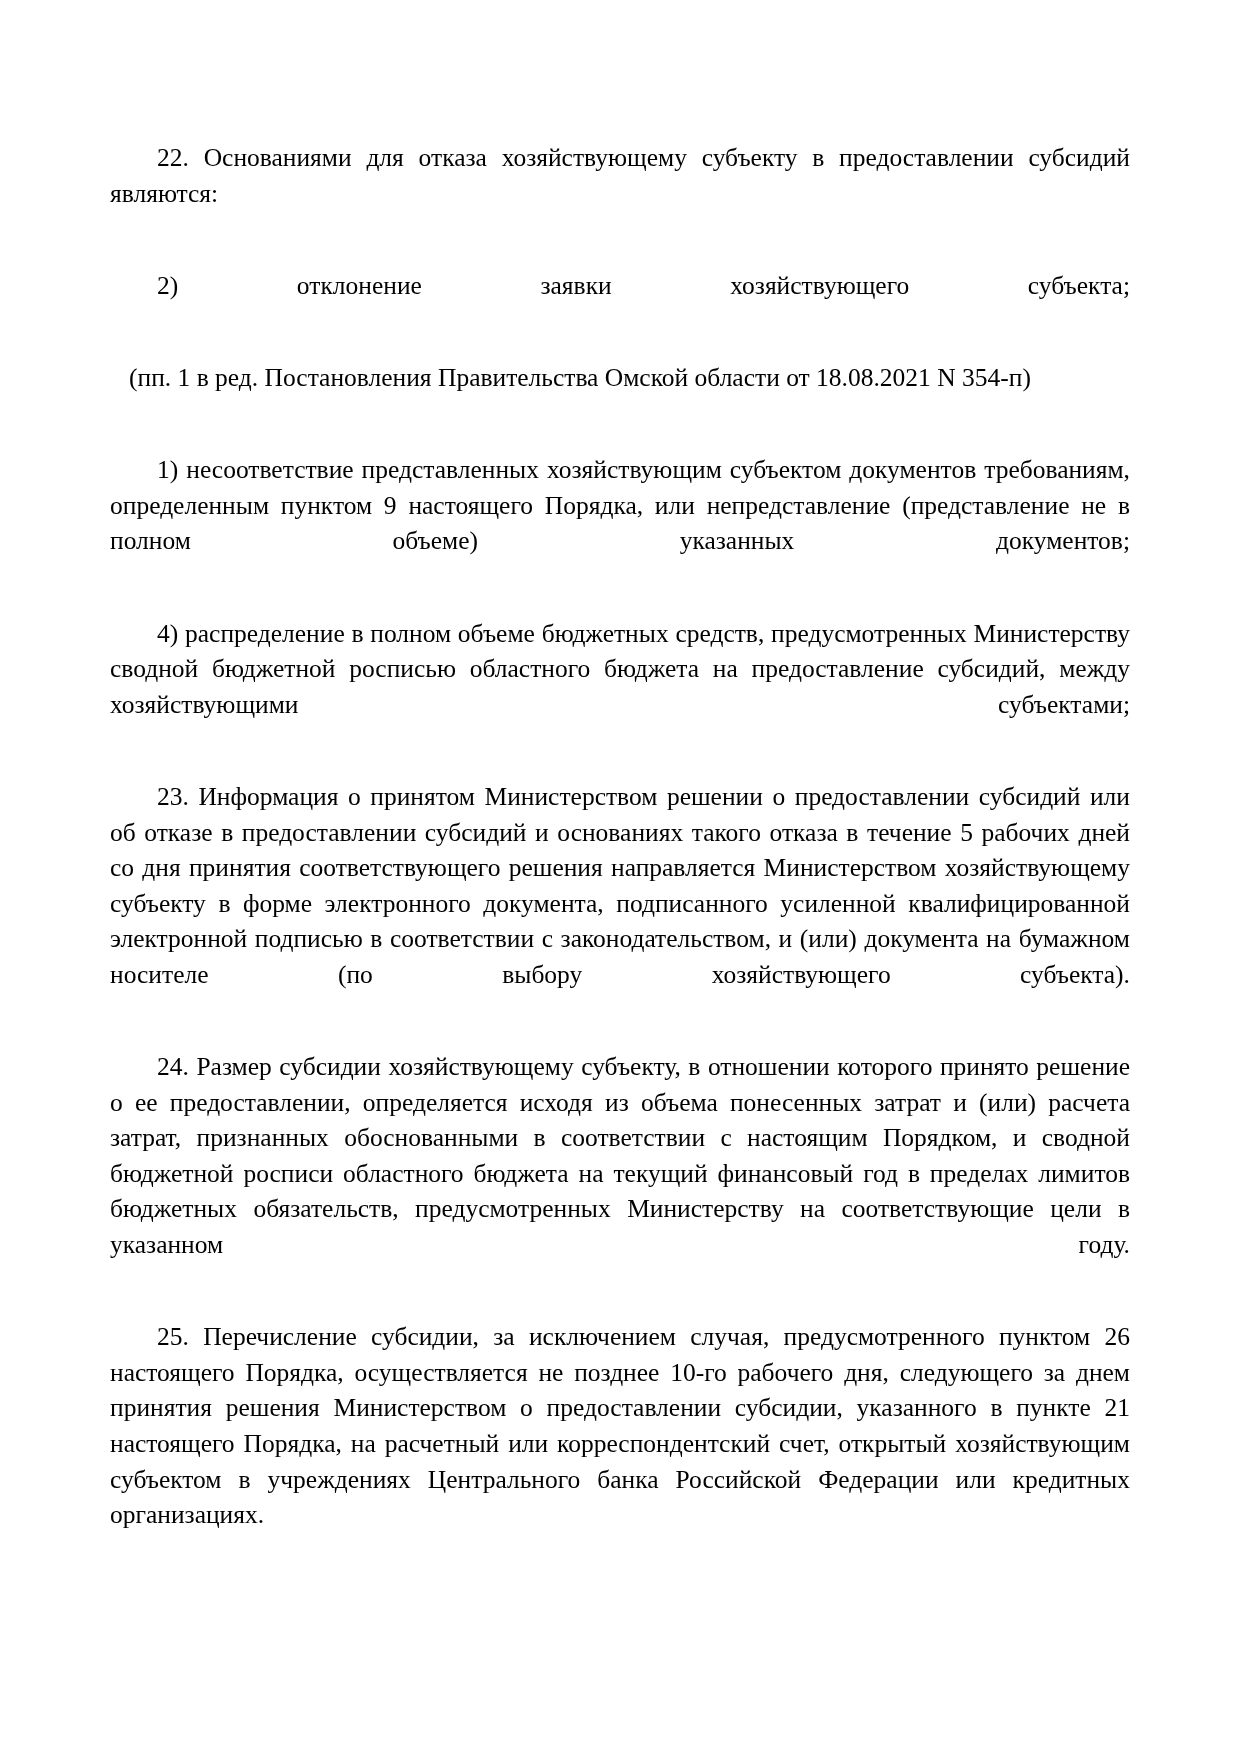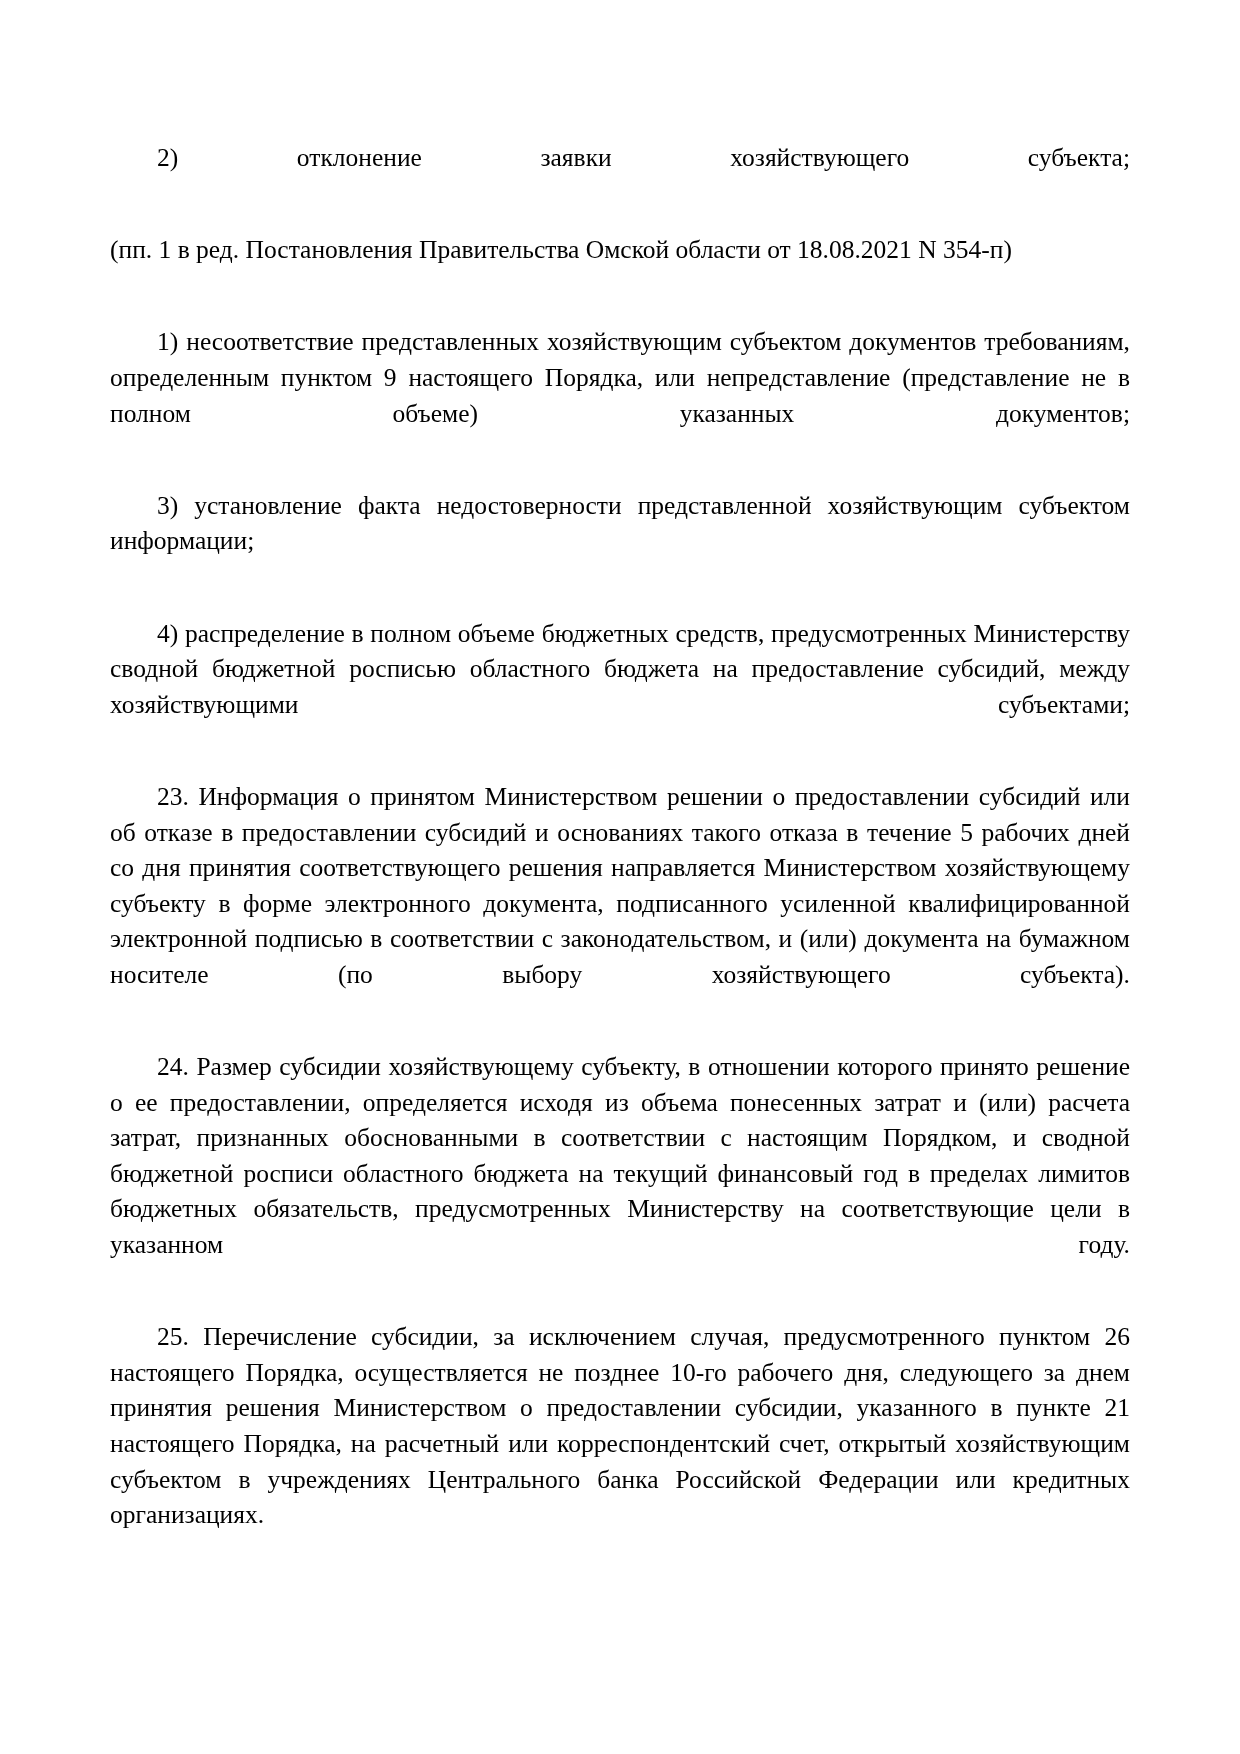--- a/index.html
+++ b/index.html
@@ -40,43 +40,44 @@
   
   p.para + p.para {
     margin-top: 21px;
   }
 
   
   p.para.tight {
     margin-top: 0;
     text-indent: 0;
     text-align: left;
+    margin-left: 19px;
   }
 
   
   p.para::after {
     content: "";
     display: inline-block;
     width: 100%;
   }
 </style>
 </head>
 <body>
 
 <div class="page">
   <div class="doc-body">
 
+    <p class="para">22. Основаниями для отказа хозяйствующему субъекту в предоставлении субсидий являются:</p>
 
     <p class="para">2) отклонение заявки хозяйствующего субъекта;</p>
 
     <p class="para tight">(пп. 1 в ред. Постановления Правительства Омской области от 18.08.2021 N 354-п)</p>
 
     <p class="para">1) несоответствие представленных хозяйствующим субъектом документов требованиям, определенным пунктом 9 настоящего Порядка, или непредставление (представление не в полном объеме) указанных документов;</p>
 
-    <p class="para">3) установление факта недостоверности представленной хозяйствующим субъектом информации;</p>
 
     <p class="para">4) распределение в полном объеме бюджетных средств, предусмотренных Министерству сводной бюджетной росписью областного бюджета на предоставление субсидий, между хозяйствующими субъектами;</p>
 
 
     <p class="para">23. Информация о принятом Министерством решении о предоставлении субсидий или об отказе в предоставлении субсидий и основаниях такого отказа в течение 5 рабочих дней со дня принятия соответствующего решения направляется Министерством хозяйствующему субъекту в форме электронного документа, подписанного усиленной квалифицированной электронной подписью в соответствии с законодательством, и (или) документа на бумажном носителе (по выбору хозяйствующего субъекта).</p>
 
     <p class="para">24. Размер субсидии хозяйствующему субъекту, в отношении которого принято решение о ее предоставлении, определяется исходя из объема понесенных затрат и (или) расчета затрат, признанных обоснованными в соответствии с настоящим Порядком, и сводной бюджетной росписи областного бюджета на текущий финансовый год в пределах лимитов бюджетных обязательств, предусмотренных Министерству на соответствующие цели в указанном году.</p>
 
     <p class="para">25. Перечисление субсидии, за исключением случая, предусмотренного пунктом 26 настоящего Порядка, осуществляется не позднее 10-го рабочего дня, следующего за днем принятия решения Министерством о предоставлении субсидии, указанного в пункте 21 настоящего Порядка, на расчетный или корреспондентский счет, открытый хозяйствующим субъектом в учреждениях Центрального банка Российской Федерации или кредитных организациях.</p>
 

